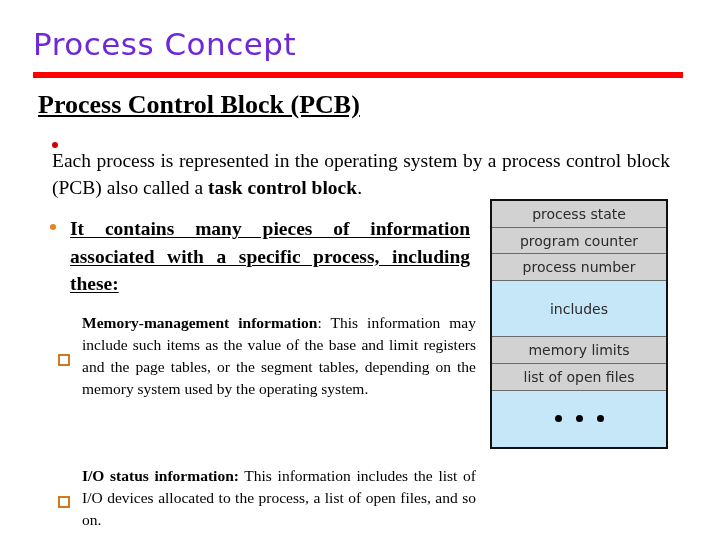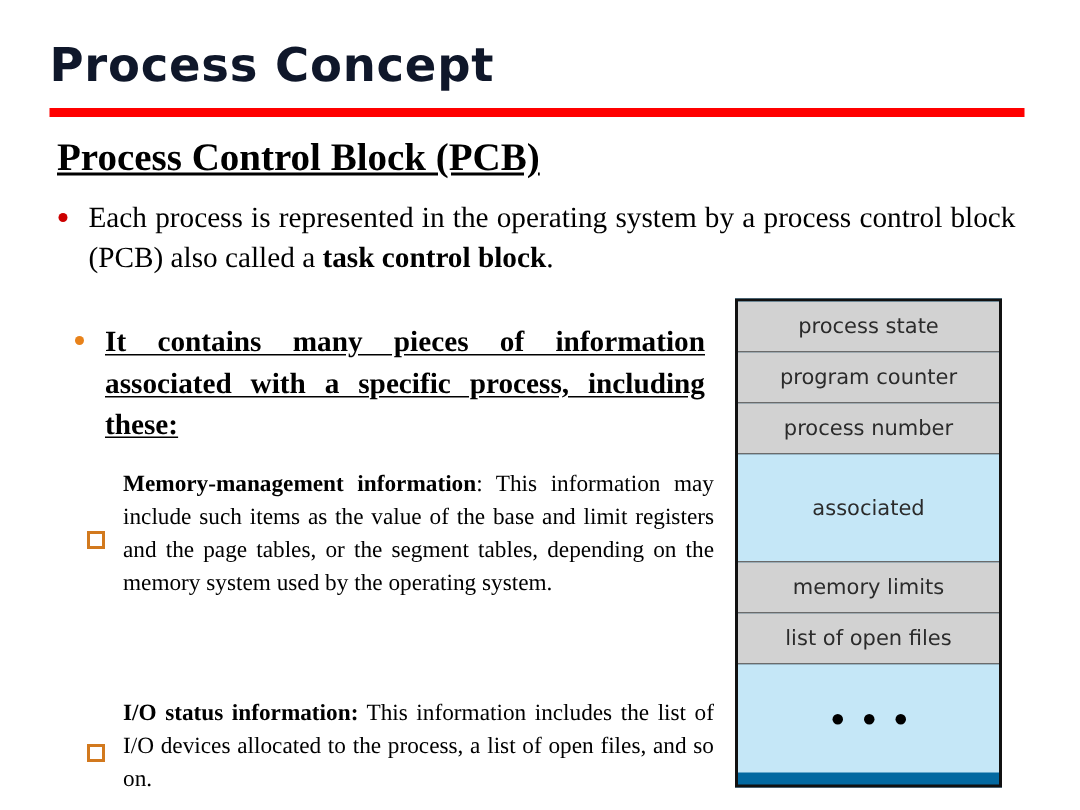--- a/index.html
+++ b/index.html
@@ -15,25 +15,25 @@
     font-family: "Liberation Serif", serif;
     color: #000000;
   }
 
   
   .slide-title {
     position: absolute;
     left: 33px;
     top: 29px;
     font-family: "DejaVu Sans", sans-serif;
-    font-weight: bold;
+    font-weight: normal;
     font-size: 31px;
     letter-spacing: 0.5px;
     line-height: 1;
-    color: #0f172a;
+    color: #6d28d9;
     white-space: nowrap;
   }
   .title-rule {
     position: absolute;
     left: 33px;
     top: 72px;
     width: 650px;
     height: 6px;
     background: #ff0000;
   }
@@ -63,23 +63,24 @@
     width: 6px;
     height: 6px;
     border-radius: 50%;
     margin-top: 9px;
     margin-right: 14px;
   }
   .dot-red { background: #cc0000; }
   .dot-orange { background: #e8821a; }
 
   #bullet-1 {
-    left: 39px;
+    left: 52px;
     top: 133px;
     width: 640px;
+    flex-direction: column;
   }
   #bullet-1 .bullet-text {
     font-size: 19.5px;
     line-height: 1.38;
     text-align: justify;
     width: 618px;
   }
 
   #bullet-2 {
     left: 50px;
@@ -122,24 +123,24 @@
   #sub-2 { left: 58px; top: 465px; }
 
   b.strong { font-weight: bold; }
 
   
   .pcb-diagram {
     position: absolute;
     left: 490px;
     top: 199px;
     width: 178px;
-    height: 326px;
+    height: 250px;
     border: 2px solid #111111;
     box-sizing: border-box;
-    background: #0369a1;
+    background: #14532d;
     display: flex;
     flex-direction: column;
   }
   .pcb-row {
     box-sizing: border-box;
     border-bottom: 1px solid #6b6b6b;
     display: flex;
     align-items: center;
     justify-content: center;
     font-family: "DejaVu Sans", sans-serif;
@@ -200,21 +201,21 @@
     <div class="pcb-row pcb-gray r-small">
       <span>process state</span>
     </div>
     <div class="pcb-row pcb-gray r-small">
       <span>program counter</span>
     </div>
     <div class="pcb-row pcb-gray r-small">
       <span>process number</span>
     </div>
     <div class="pcb-row pcb-blue r-tall">
-      <span>associated</span>
+      <span>includes</span>
     </div>
     <div class="pcb-row pcb-gray r-small">
       <span>memory limits</span>
     </div>
     <div class="pcb-row pcb-gray r-small">
       <span>list of open files</span>
     </div>
     <div class="pcb-row pcb-blue r-dots">
       <span class="dots-glyph">
         <i></i>

